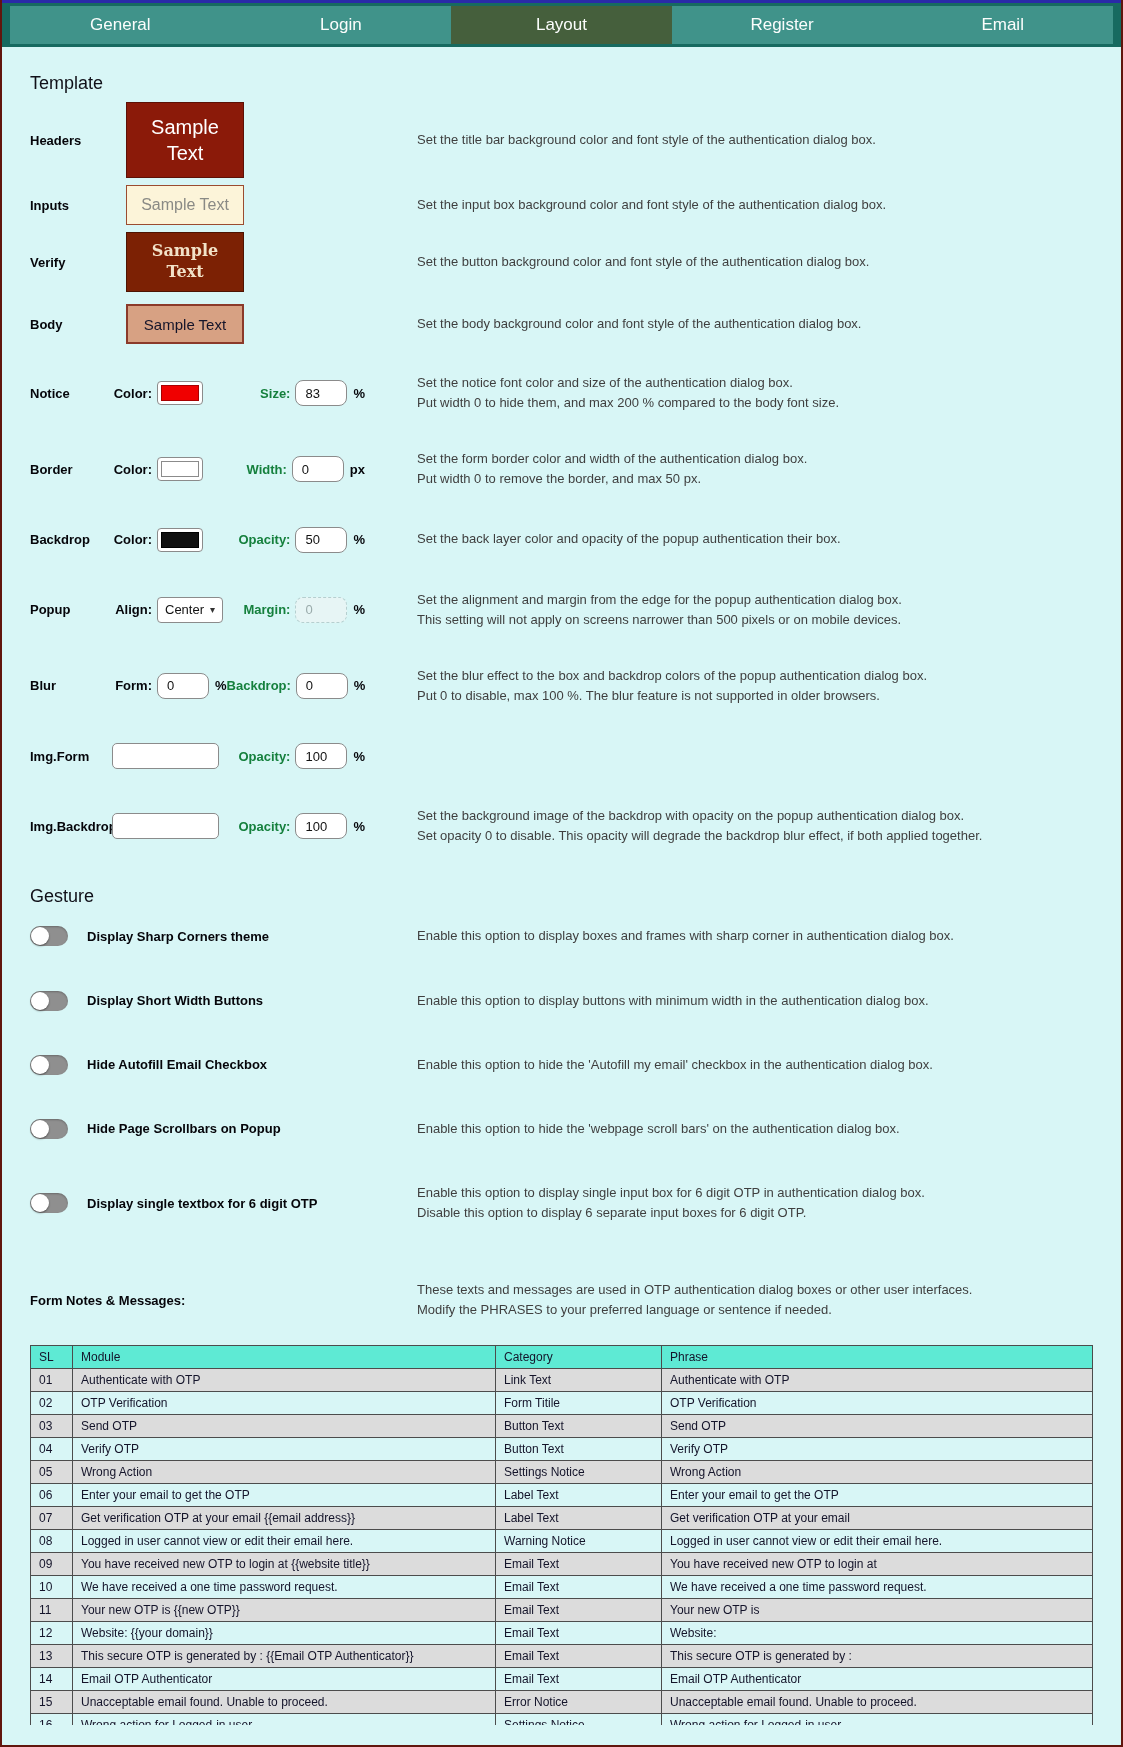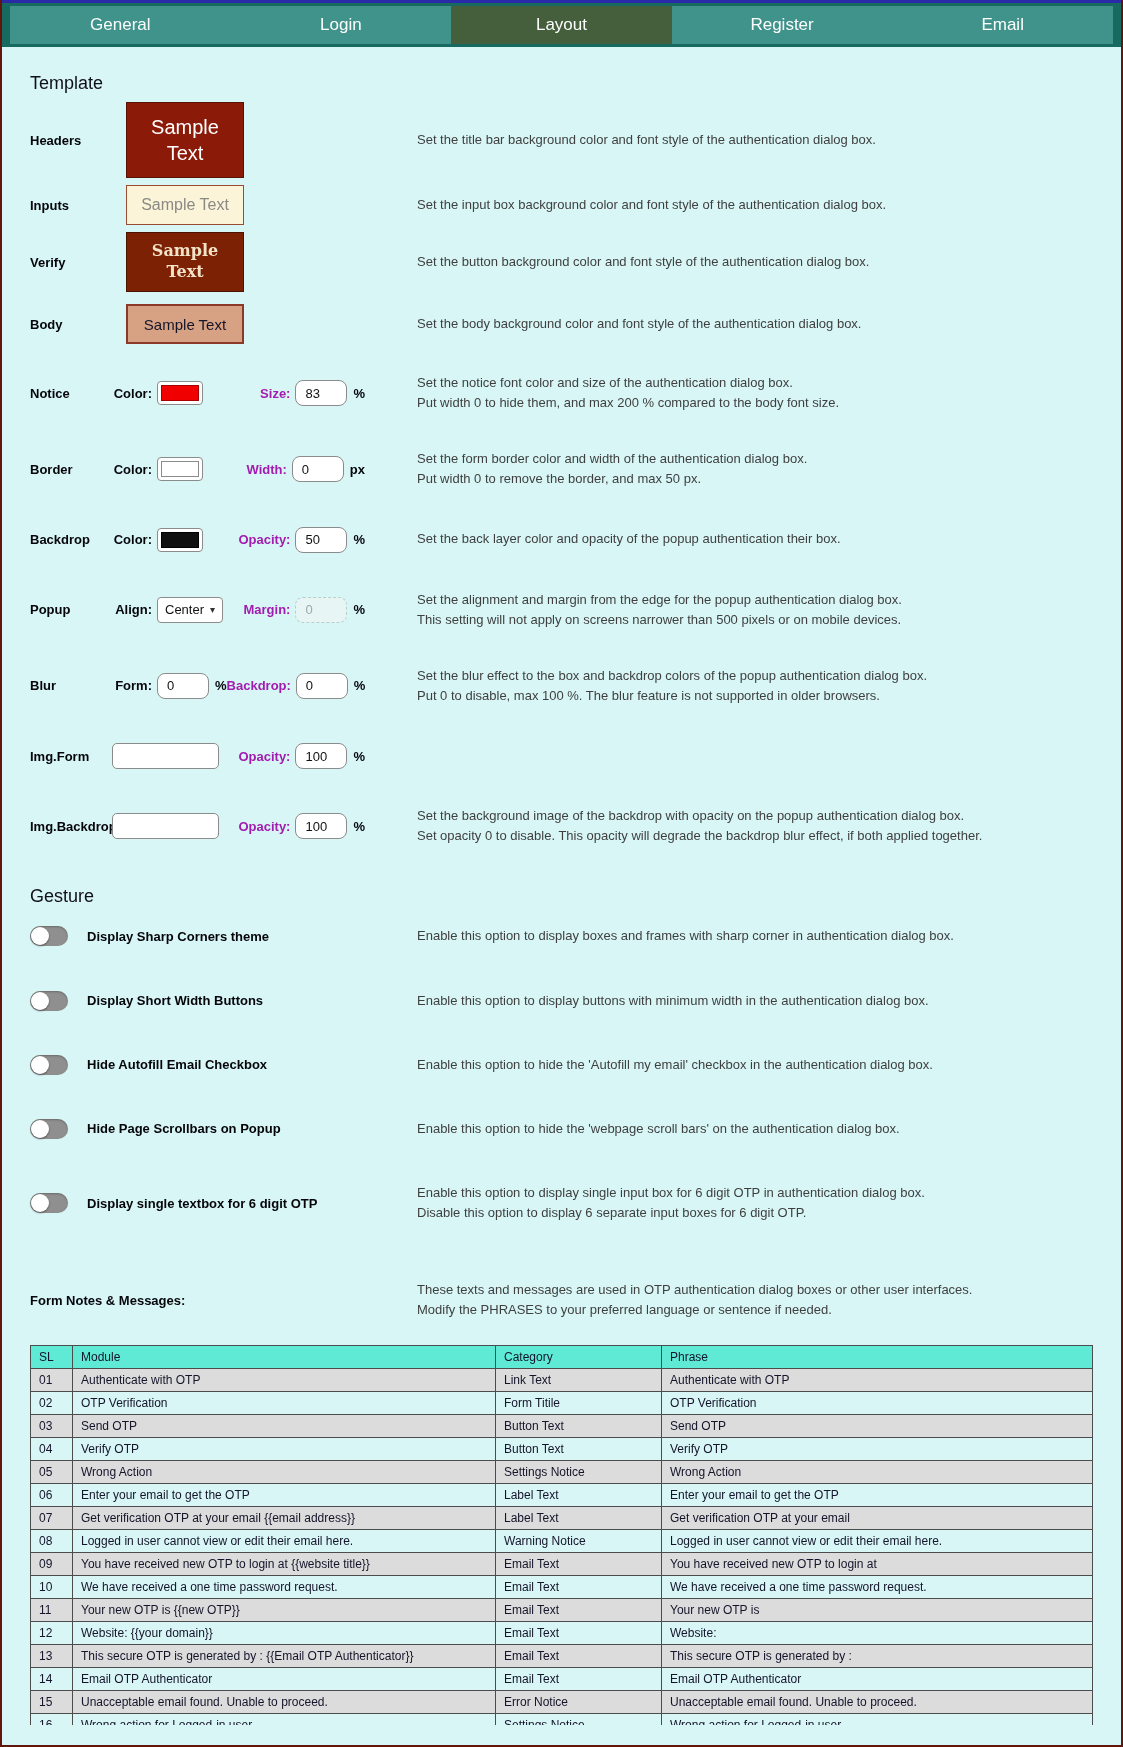--- a/index.html
+++ b/index.html
@@ -55,21 +55,21 @@
     display:flex; align-items:center; justify-content:space-between; padding:0 7px;
     font-size:13px; color:#111; cursor:pointer; flex:none; }
   .sel .chev { font-size:10px; color:#333; }
   .num { width:52px; height:26px; border:1px solid #8b8b8b; border-radius:8px; background:#fff;
     font-size:13px; color:#111; padding-left:9px; font-family:inherit; flex:none; }
   .num:disabled { background:#e7f5f5; border:1px dashed #b5cfcf; color:#9aabab; }
   .wide { width:107px; height:26px; border:1px solid #8b8b8b; border-radius:5px; background:#fff;
     font-size:13px; color:#111; padding-left:9px; font-family:inherit; flex:none; }
   .unit { font-size:13px; font-weight:bold; color:#05050a; margin-left:6px; }
   .grp-b { margin-left:auto; display:flex; align-items:center; }
-  .flabel2 { font-size:13px; font-weight:bold; color:#a21caf; margin-right:5px; }
+  .flabel2 { font-size:13px; font-weight:bold; color:#15803d; margin-right:5px; }
 
   
   .trow { display:grid; grid-template-columns:387px 1fr; align-items:center;
     padding:0 20px 0 28px; margin-top:44px; }
   .trow.first { margin-top:19px; }
   .tog-wrap { display:flex; align-items:center; gap:19px; }
   .toggle { width:38px; height:20px; border-radius:10px; background:#8f8f8f; position:relative;
     flex:none; box-shadow:inset 0 1px 2px rgba(0,0,0,.25); cursor:pointer; }
   .knob { position:absolute; left:1px; top:1px; width:18px; height:18px; border-radius:50%;
     background:#fff; box-shadow:0 1px 2px rgba(0,0,0,.45); }

